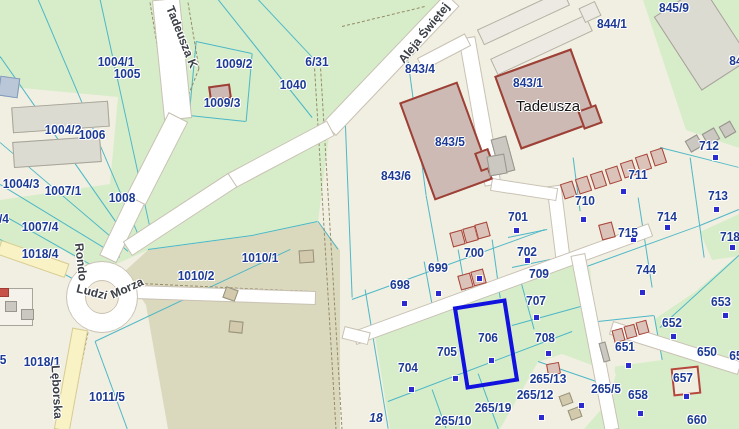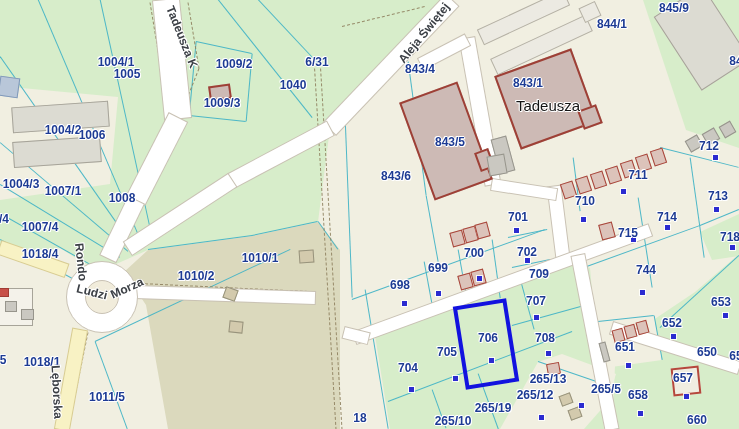--- a/index.html
+++ b/index.html
@@ -228,21 +228,21 @@
     <div class="lbl " style="left: 646px; top: 270px; transform: translate(-50%, -50%) rotate(0deg);">744</div>
     <div class="lbl " style="left: 536px; top: 301px; transform: translate(-50%, -50%) rotate(0deg);">707</div>
     <div class="lbl " style="left: 545px; top: 338px; transform: translate(-50%, -50%) rotate(0deg);">708</div>
     <div class="lbl " style="left: 488px; top: 338px; transform: translate(-50%, -50%) rotate(0deg);">706</div>
     <div class="lbl " style="left: 447px; top: 352px; transform: translate(-50%, -50%) rotate(0deg);">705</div>
     <div class="lbl " style="left: 408px; top: 368px; transform: translate(-50%, -50%) rotate(0deg);">704</div>
     <div class="lbl " style="left: 548px; top: 379px; transform: translate(-50%, -50%) rotate(0deg);">265/13</div>
     <div class="lbl " style="left: 535px; top: 395px; transform: translate(-50%, -50%) rotate(0deg);">265/12</div>
     <div class="lbl " style="left: 493px; top: 408px; transform: translate(-50%, -50%) rotate(0deg);">265/19</div>
     <div class="lbl " style="left: 453px; top: 421px; transform: translate(-50%, -50%) rotate(0deg); text-align: center;">265/10</div>
-    <div class="lbl " style="left: 360px; top: 418px; transform: translate(-50%, -50%) rotate(0deg);">18</div>
+    <div class="lbl " style="left: 376px; top: 418px; transform: translate(-50%, -50%) rotate(0deg); font-style: italic;">18</div>
     <div class="lbl " style="left: 606px; top: 389px; transform: translate(-50%, -50%) rotate(0deg);">265/5</div>
     <div class="lbl " style="left: 638px; top: 395px; transform: translate(-50%, -50%) rotate(0deg);">658</div>
     <div class="lbl " style="left: 683px; top: 378px; transform: translate(-50%, -50%) rotate(0deg);">657</div>
     <div class="lbl " style="left: 697px; top: 420px; transform: translate(-50%, -50%) rotate(0deg);">660</div>
     <div class="lbl " style="left: 625px; top: 347px; transform: translate(-50%, -50%) rotate(0deg);">651</div>
     <div class="lbl " style="left: 672px; top: 323px; transform: translate(-50%, -50%) rotate(0deg);">652</div>
     <div class="lbl " style="left: 721px; top: 302px; transform: translate(-50%, -50%) rotate(0deg);">653</div>
     <div class="lbl " style="left: 707px; top: 352px; transform: translate(-50%, -50%) rotate(0deg);">650</div>
     <div class="lbl " style="left: 4px; top: 219px; transform: translate(-50%, -50%) rotate(0deg);">/4</div>
     <div class="lbl " style="left: 3px; top: 360px; transform: translate(-50%, -50%) rotate(0deg);">5</div>

